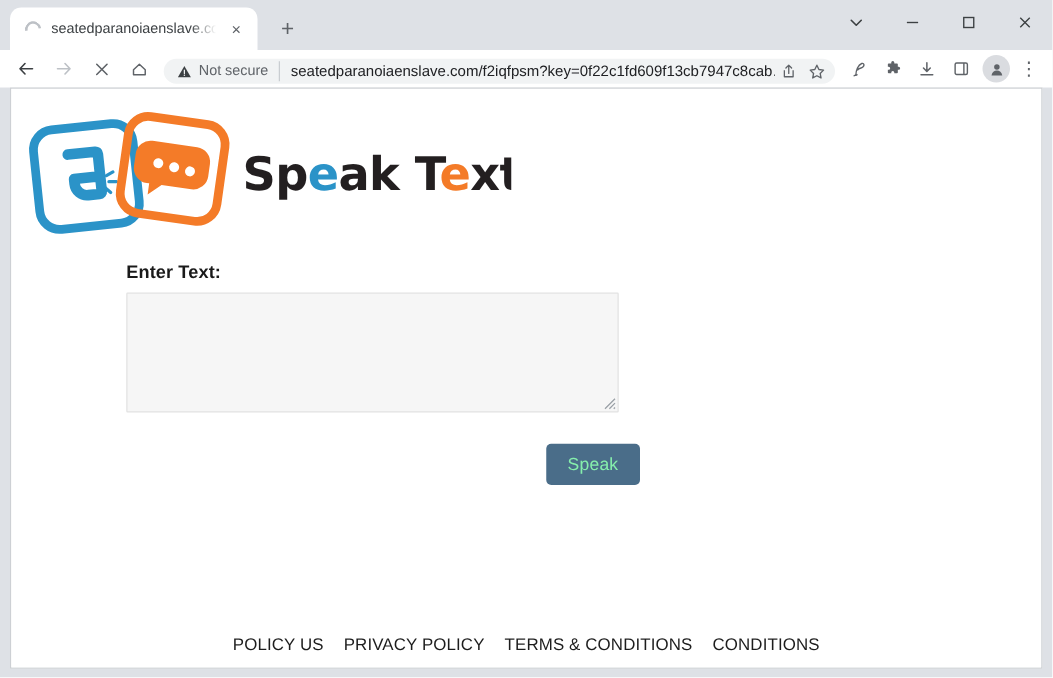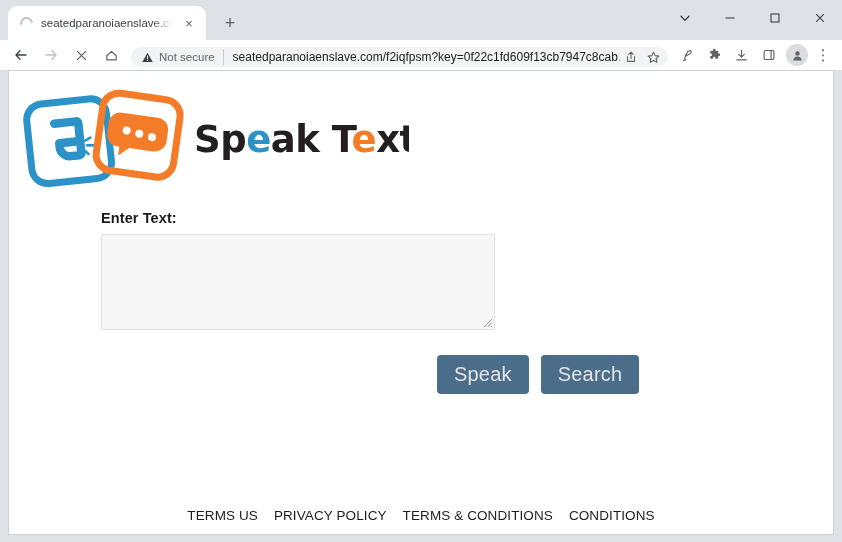--- a/index.html
+++ b/index.html
@@ -255,25 +255,25 @@
 
   .buttons {
     display: flex;
     gap: 12px;
     padding-left: 336px;
     padding-top: 25px;
   }
 
   .btn {
     background: #4a6d89;
-    color: #e5e5e5;
+    color: #86efac;
     border: none;
     border-radius: 4px;
     font-family: "Liberation Sans", sans-serif;
-    font-size: 20px;
+    font-size: 14px;
     padding: 9px 17px 10px 17px;
     line-height: 1;
     letter-spacing: .2px;
   }
 
   .footer {
     position: absolute;
     left: 0; right: 0;
     bottom: 11px;
     display: flex;
@@ -464,26 +464,25 @@
 
         <div class="textarea">
           <textarea style="width: 100%; height: 100%; border: none; background: transparent; outline: none; resize: none; padding: 4px 5px; font-family: &quot;Liberation Sans&quot;, sans-serif; font-size: 13px; color: rgb(32, 33, 36);" placeholder=""></textarea>
           <svg class="resize-grip" viewBox="0 0 12 12">
             <path d="M11 3 L3 11 M11 6.5 L6.5 11 M11 10 L10 11" stroke="#9aa0a6" stroke-width="1"></path>
           </svg>
         </div>
 
         <div class="buttons">
           <button class="btn">Speak</button>
-          <button class="btn">Search</button>
         </div>
       </div>
 
       <div class="footer">
-        <a href="#">TERMS US</a>
+        <a href="#">POLICY US</a>
         <a href="#">PRIVACY POLICY</a>
         <a href="#">TERMS &amp; CONDITIONS</a>
         <a href="#">CONDITIONS</a>
       </div>
 
     </div>
   </div>
 </div>
 
 </body></html>

